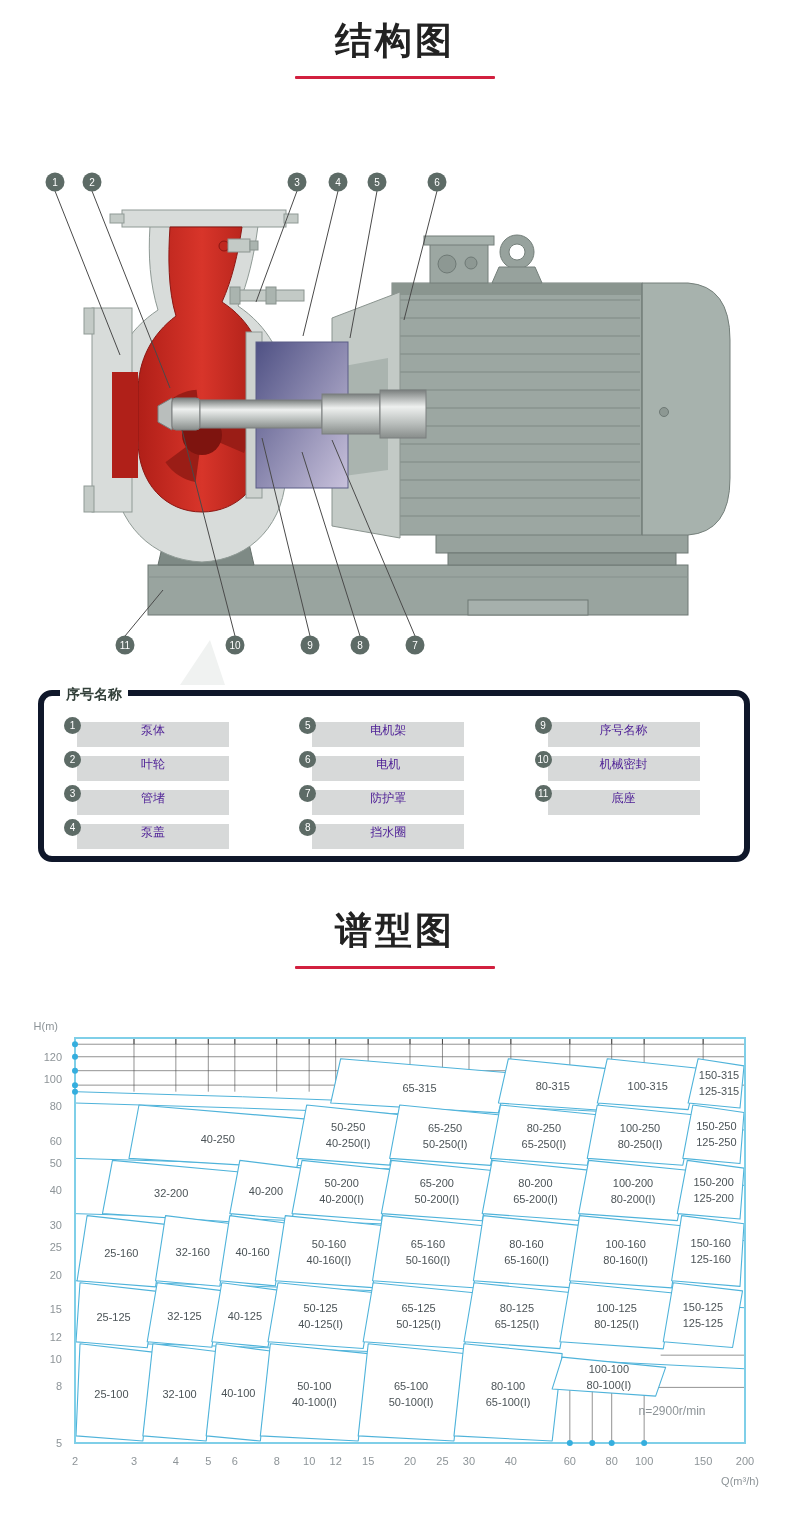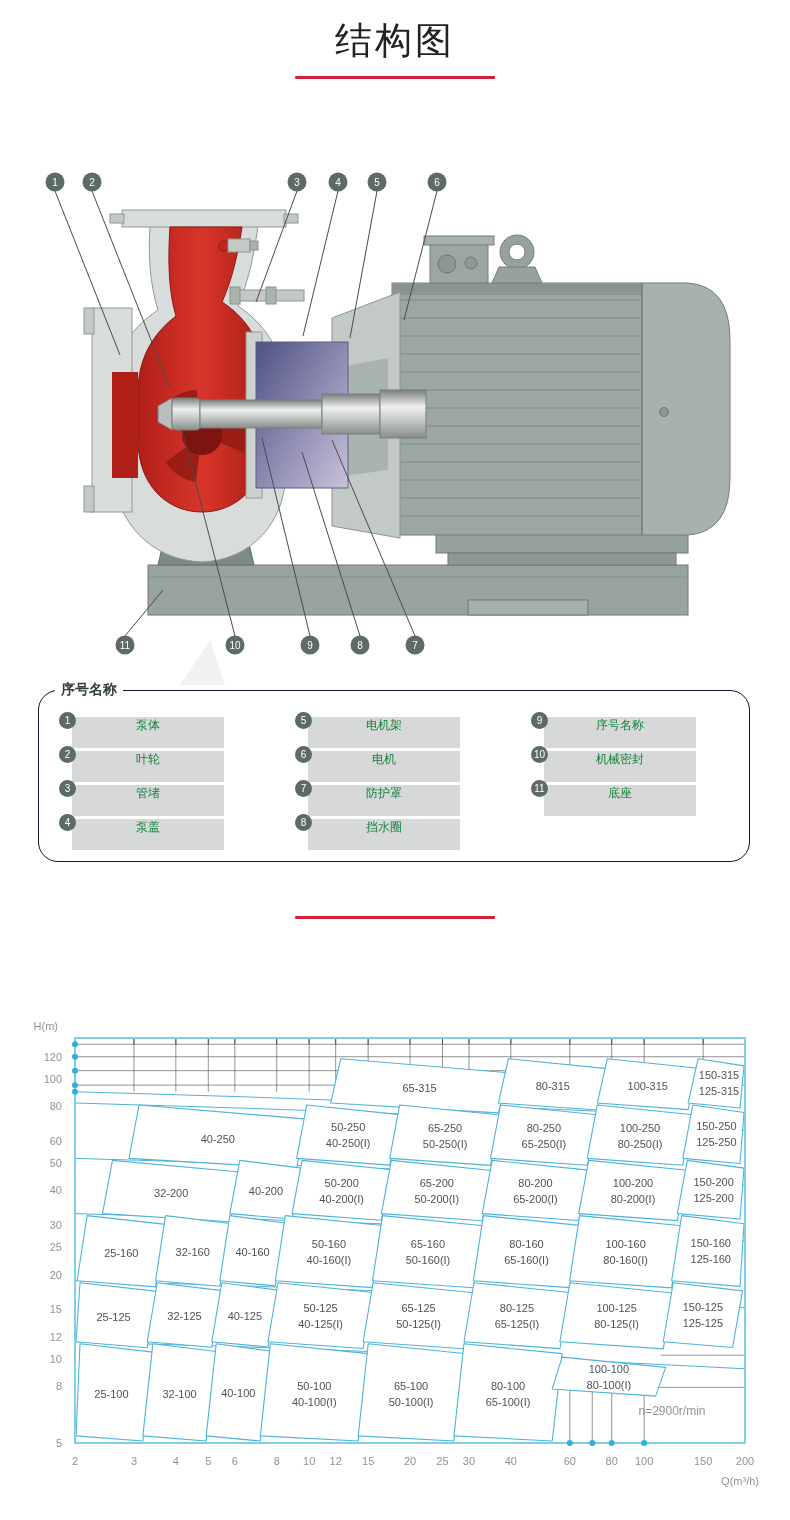--- a/index.html
+++ b/index.html
@@ -1,36 +1,36 @@
 <!DOCTYPE html>
 <html><head>
 <meta charset="utf-8">
 <style>
   html,body{margin:0;padding:0;background:#ffffff;}
   .page{position:relative;width:790px;height:1520px;background:#fff;overflow:hidden;
         font-family:"Liberation Sans","DejaVu Sans",sans-serif;}
   .sec-title{position:absolute;left:0;width:100%;text-align:center;}
-  .sec-title h1{margin:0;font-size:37px;font-weight:normal;color:#222;letter-spacing:3px;}
+  .sec-title h1{margin:0;font-size:37px;font-weight:bold;color:#222;letter-spacing:3px;}
   .red-rule{width:200px;height:3px;margin:10px auto 0;background:#d2203f;border-radius:1px;}
   #structure-title{top:16px;}
   #spectrum-title{top:906px;}
   #structure-svg{position:absolute;top:140px;left:0;}
   #chart-svg{position:absolute;top:1008px;left:0;}
   .legend-box{position:absolute;top:690px;left:38px;width:712px;height:172px;
-              border:1px solid #0f172a;border-radius:20px;box-sizing:border-box;}
+              border:6px solid #0f172a;border-radius:14px;box-sizing:border-box;}
   .legend-title{position:absolute;top:-10px;left:16px;background:#fff;padding:0 6px;
                 font-size:14px;font-weight:bold;color:#33403a;}
   .legend-cols{display:flex;padding:26px 10px 0 20px;}
   .legend-col{width:236px;}
   .legend-col:last-child{width:200px;}
   .legend-row{position:relative;height:18px;margin:0 0 16px 0;}
   .legend-no{position:absolute;left:0;top:-5px;width:17px;height:17px;border-radius:50%;
              background:#5d6b66;color:#fff;font-size:10px;line-height:17px;text-align:center;}
-  .legend-bar{margin-left:13px;width:152px;height:31px;background:#d7d9d9;
-              color:#15803d;font-size:12px;line-height:17px;text-align:center;}
+  .legend-bar{margin-left:13px;width:152px;height:25px;background:#d7d9d9;
+              color:#4c1d95;font-size:12px;line-height:17px;text-align:center;}
 </style>
 </head>
 <body>
 
 <div class="page">
 
   <div class="sec-title" id="structure-title">
     <h1>结构图</h1>
     <div class="red-rule"></div>
   </div>
@@ -277,20 +277,21 @@
           </div>
           <div class="legend-row">
             <div class="legend-no">11</div>
             <div class="legend-bar">底座</div>
           </div>
         </div>
       </div>
   </div>
 
   <div class="sec-title" id="spectrum-title">
+    <h1>谱型图</h1>
     <div class="red-rule"></div>
   </div>
 
   <svg id="chart-svg" width="790" height="500" viewBox="0 0 790 500">
       <g stroke="#4a4a4a" stroke-width="0.6">
         <line x1="75" y1="77.1294722694833" x2="745" y2="77.1294722694833"></line>
         <line x1="75" y1="62.67191520425979" x2="745" y2="62.67191520425979"></line>
         <line x1="75" y1="48.73565237049553" x2="745" y2="48.73565237049553"></line>
         <line x1="75" y1="36.23424647662637" x2="745" y2="36.23424647662637"></line>
         <line x1="75" y1="30" x2="75" y2="83.70086503592256"></line>

